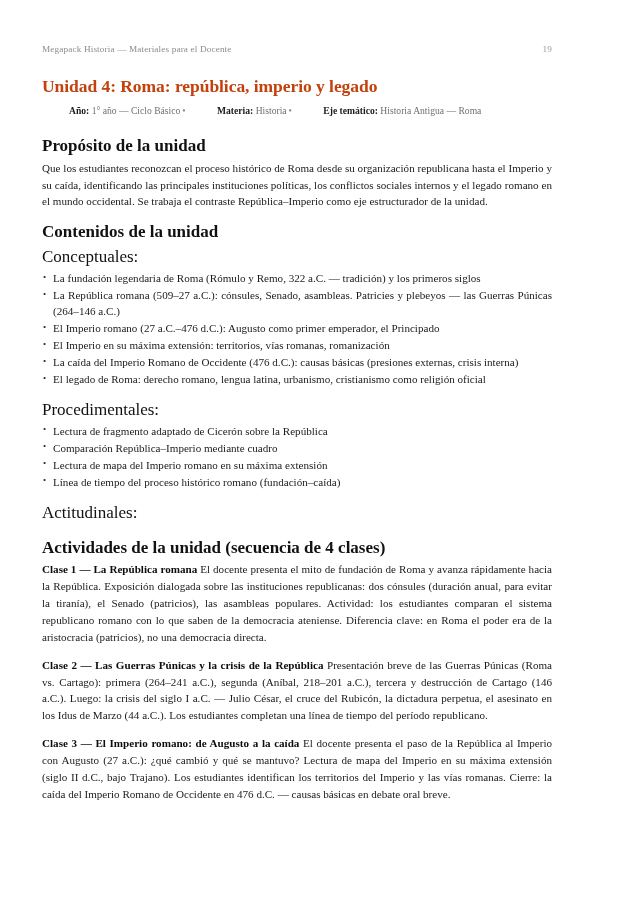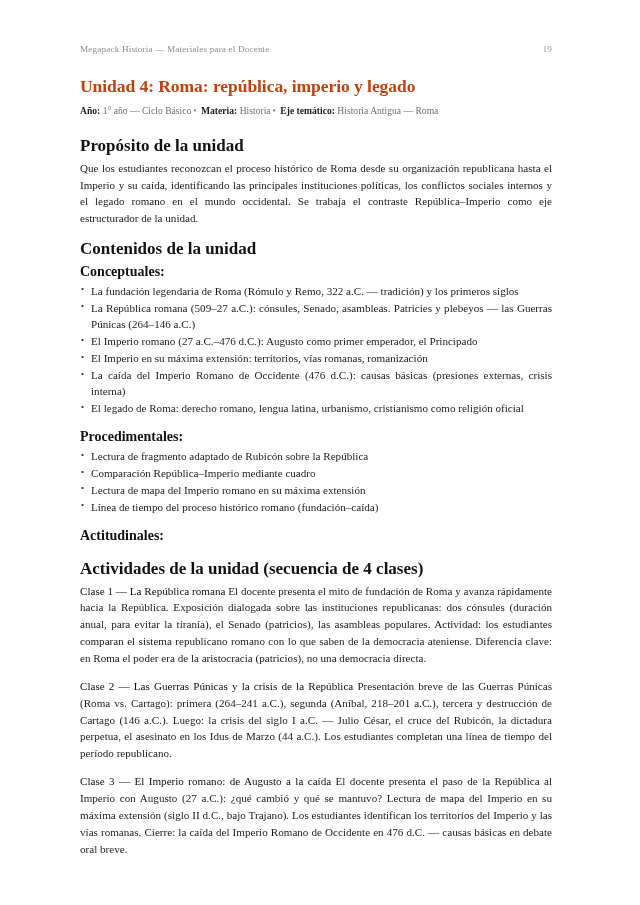--- a/index.html
+++ b/index.html
@@ -13,21 +13,21 @@
     font-family: "Liberation Serif", "DejaVu Serif", serif;
     color: #1a1a1a;
     overflow: hidden;
   }
   .page {
     position: relative;
     width: 640px;
     height: 905px;
     background: #ffffff;
     box-sizing: border-box;
-    padding: 44px 88px 0 80px;
+    padding: 44px 88px 0 42px;
   }
   .running-head {
     display: flex;
     justify-content: space-between;
     align-items: baseline;
     font-size: 9.2px;
     color: #8c8c8c;
     letter-spacing: 0.15px;
     margin-bottom: 22px;
   }
@@ -45,35 +45,36 @@
   }
   .meta-line {
     font-size: 9.6px;
     color: #6f6f6f;
     margin: 0 0 17px 0;
     line-height: 1.4;
   }
   .meta-line b {
     color: #1a1a1a;
     font-weight: bold;
+    margin-left: 27px;
   }
   .meta-sep {
     color: #8a8a8a;
     padding: 0 2px;
   }
   h2.section-head {
     font-size: 17px;
     font-weight: bold;
     margin: 0 0 2px 0;
     color: #111111;
     line-height: 1.35;
   }
   h3.sub-head {
-    font-size: 14px;
-    font-weight: bold;
+    font-size: 17px;
+    font-weight: normal;
     margin: 0 0 1px 0;
     color: #111111;
     line-height: 1.35;
   }
   .spacer-sm { height: 11px; }
   p.body-para {
     font-size: 11.1px;
     line-height: 1.52;
     margin: 0 0 11px 0;
     text-align: justify;
@@ -100,21 +101,21 @@
   ul.bullets li::before {
     content: "\2022";
     position: absolute;
     left: 1px;
     top: -0.5px;
     font-size: 9px;
     color: #2a2a2a;
     line-height: 1.72;
   }
   .clase-para b {
-    font-weight: normal;
+    font-weight: bold;
     color: #0d0d0d;
   }
 </style>
 </head>
 <body>
 
 <div class="page">
 
   <div class="running-head">
     <span>Megapack Historia — Materiales para el Docente</span>
@@ -143,21 +144,21 @@
     <li>El Imperio romano (27 a.C.–476 d.C.): Augusto como primer emperador, el Principado</li>
     <li>El Imperio en su máxima extensión: territorios, vías romanas, romanización</li>
     <li>La caída del Imperio Romano de Occidente (476 d.C.): causas básicas (presiones externas, crisis interna)</li>
     <li>El legado de Roma: derecho romano, lengua latina, urbanismo, cristianismo como religión oficial</li>
   </ul>
 
   <div class="spacer-sm"></div>
 
   <h3 class="sub-head">Procedimentales:</h3>
   <ul class="bullets">
-    <li>Lectura de fragmento adaptado de Rubicón sobre la República</li>
+    <li>Lectura de fragmento adaptado de Cicerón sobre la República</li>
     <li>Comparación República–Imperio mediante cuadro</li>
     <li>Lectura de mapa del Imperio romano en su máxima extensión</li>
     <li>Línea de tiempo del proceso histórico romano (fundación–caída)</li>
   </ul>
 
   <div class="spacer-sm"></div>
 
   <h3 class="sub-head">Actitudinales:</h3>
 
   <div class="spacer-sm"></div>

